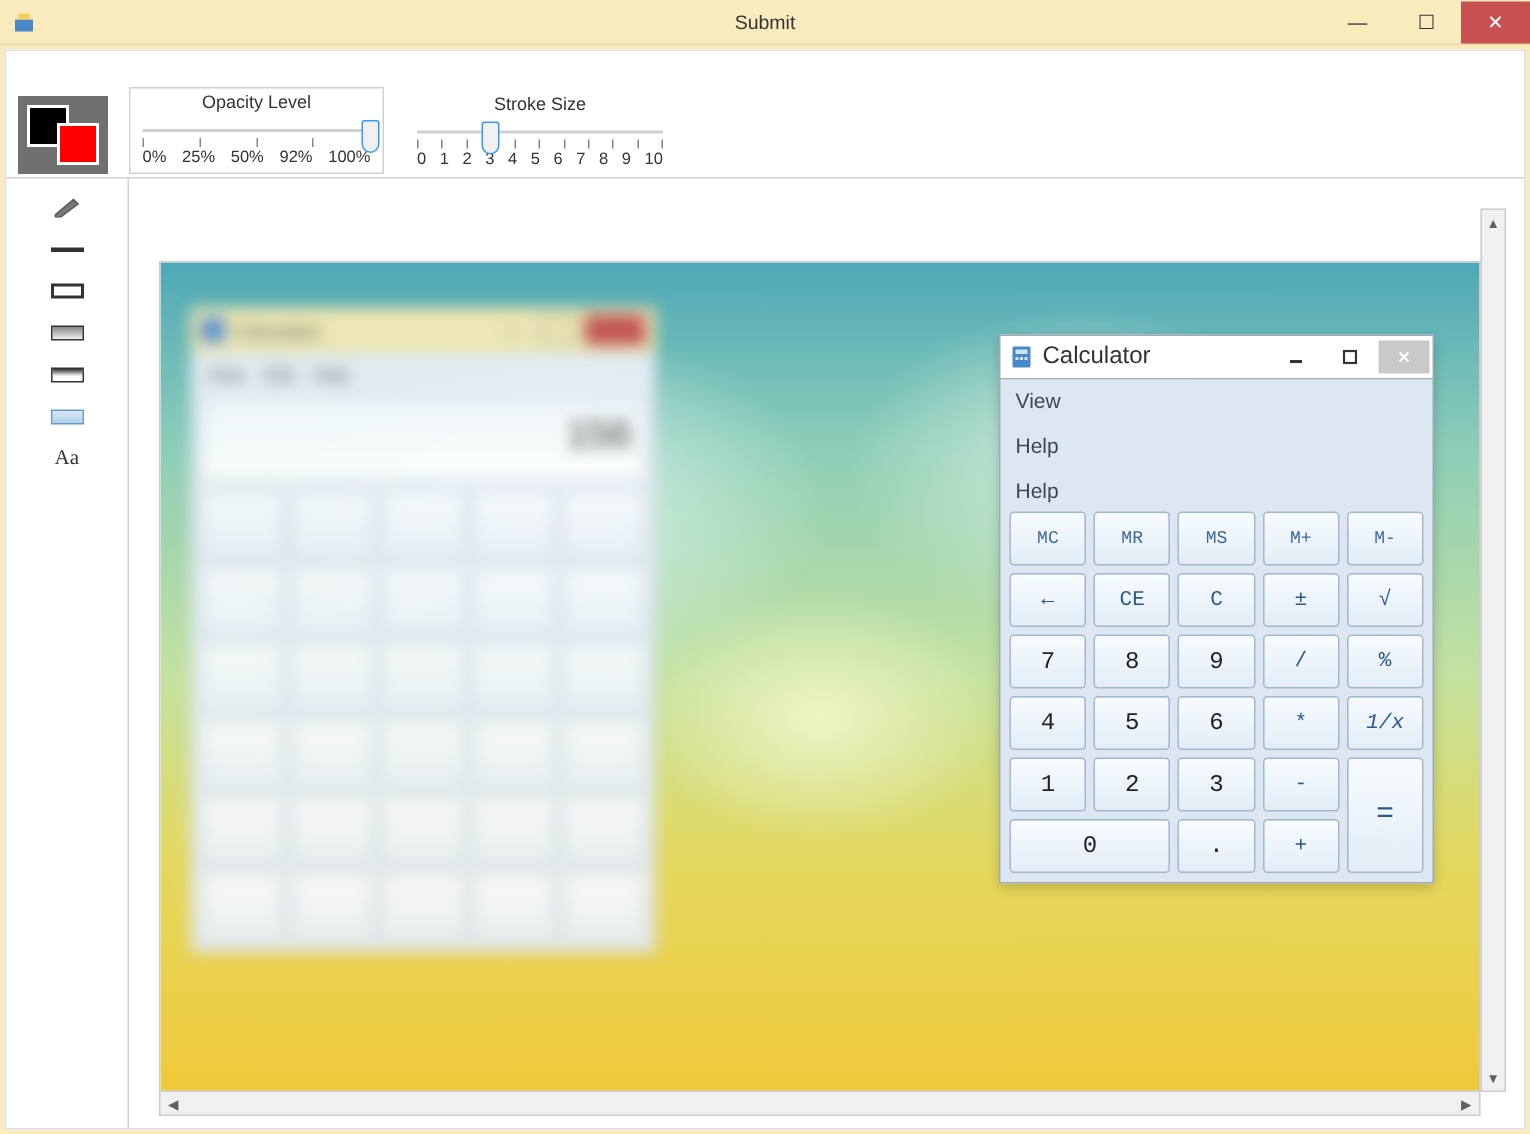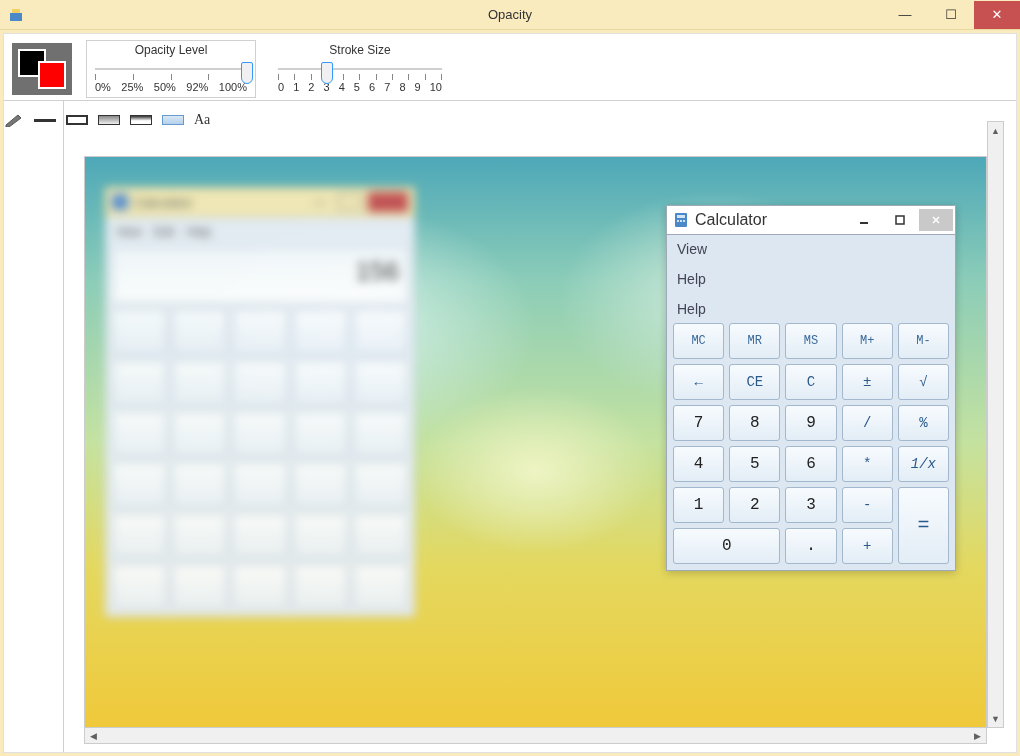--- a/index.html
+++ b/index.html
@@ -11,21 +11,21 @@
 .titlebar-title { position: absolute; left: 50%; transform: translateX(-50%); color: #333; font-size: 13px; }
 .win-controls { margin-left: auto; display: flex; }
 .win-btn { width: 46px; height: 28px; display: flex; align-items: center; justify-content: center; cursor: pointer; }
 .win-btn.close { background: #c75050; color: #fff; }
 .win-btn.min, .win-btn.max { color: #333; }
 
 
 .content { background: #fff; margin: 3px; height: calc(756px - 36px); display: flex; flex-direction: column; border: 1px solid #e0e0e0; }
 
 
-.top-row { display: flex; align-items: center; padding: 6px 8px 2px 8px; gap: 14px; }
+.top-row { display: flex; align-items: flex-end; padding: 24px 8px 2px 8px; gap: 14px; }
 .color-swatch-box { width: 60px; height: 52px; background: #707070; display: flex; align-items: center; justify-content: center; position: relative; }
 .swatch-back { position: absolute; top: 6px; left: 6px; width: 28px; height: 28px; background: #000; border: 2px solid #fff; }
 .swatch-front { position: absolute; bottom: 6px; right: 6px; width: 28px; height: 28px; background: #ff0000; border: 2px solid #fff; }
 
 .slider-group { border: 1px solid #d0d0d0; padding: 2px 8px 4px 8px; }
 .slider-label-head { text-align: center; font-size: 12px; color: #333; }
 .slider-track { position: relative; height: 24px; display: flex; align-items: center; }
 .slider-line { flex: 1; height: 2px; background: #cfcfcf; position: relative; }
 .slider-ticks { display: flex; justify-content: space-between; position: absolute; left: 0; right: 0; top: 6px; }
 .tick { width: 1px; height: 6px; background: #888; }
@@ -35,21 +35,21 @@
 .stroke-labels { display: flex; gap: 5px; font-size: 11px; }
 
 .radio-group { display: flex; flex-direction: column; gap: 4px; padding-top: 2px; }
 .radio-row { display: flex; align-items: center; gap: 4px; font-size: 13px; }
 .radio-circle { width: 14px; height: 14px; border: 1px solid #888; border-radius: 50%; display: flex; align-items: center; justify-content: center; background: #fff; }
 .radio-circle.checked::after { content: ""; width: 7px; height: 7px; background: #333; border-radius: 50%; }
 .submit-btn { padding: 3px 12px; border: 1px solid #a0a0a0; background: #eaeaea; font-size: 13px; cursor: pointer; margin-left: 12px; height: 24px; }
 
 
 .lower { flex: 1; display: flex; min-height: 0; }
-.tool-strip { width: 60px; border-right: 1px solid #d0d0d0; padding: 10px 0; display: flex; flex-direction: row; align-items: flex-start; gap: 10px; border-top: 1px solid #d0d0d0; }
+.tool-strip { width: 82px; border-right: 1px solid #d0d0d0; padding: 10px 0; display: flex; flex-direction: column; align-items: center; gap: 10px; border-top: 1px solid #d0d0d0; }
 .tool-item { width: 32px; height: 18px; display: flex; align-items: center; justify-content: center; cursor: pointer; }
 .tool-pencil { width: 20px; height: 14px; }
 .tool-hline { width: 22px; height: 3px; background: #333; }
 .tool-rect-outline { width: 22px; height: 10px; border: 2px solid #333; background: #fff; }
 .tool-rect-grad1 { width: 22px; height: 10px; border: 1px solid #333; background: linear-gradient(to bottom, #888 0%, #eee 100%); }
 .tool-rect-grad2 { width: 22px; height: 10px; border: 1px solid #333; background: linear-gradient(to bottom, #333 0%, #fff 60%); }
 .tool-rect-blue { width: 22px; height: 10px; border: 1px solid #6699cc; background: linear-gradient(to bottom, #d9e8f5 0%, #b3d1ea 100%); }
 .tool-text { font-size: 14px; color: #333; font-family: Georgia, serif; }
 
 
@@ -107,21 +107,21 @@
 .scroll-corner { width: 17px; }
 </style>
 </head>
 <body>
 
 <div class="titlebar">
   <svg class="titlebar-icon" viewBox="0 0 16 16">
       <rect x="2" y="6" width="12" height="8" fill="#4a88c7"></rect>
       <rect x="4" y="2" width="8" height="4" fill="#f0d060"></rect>
     </svg>
-  <span class="titlebar-title">Opacity</span>
+  <span class="titlebar-title">Submit</span>
   <div class="win-controls">
     <div class="win-btn min">
         <span>—</span>
       </div>
     <div class="win-btn max">
         <span>☐</span>
       </div>
     <div class="win-btn close">
         <span>✕</span>
       </div>

